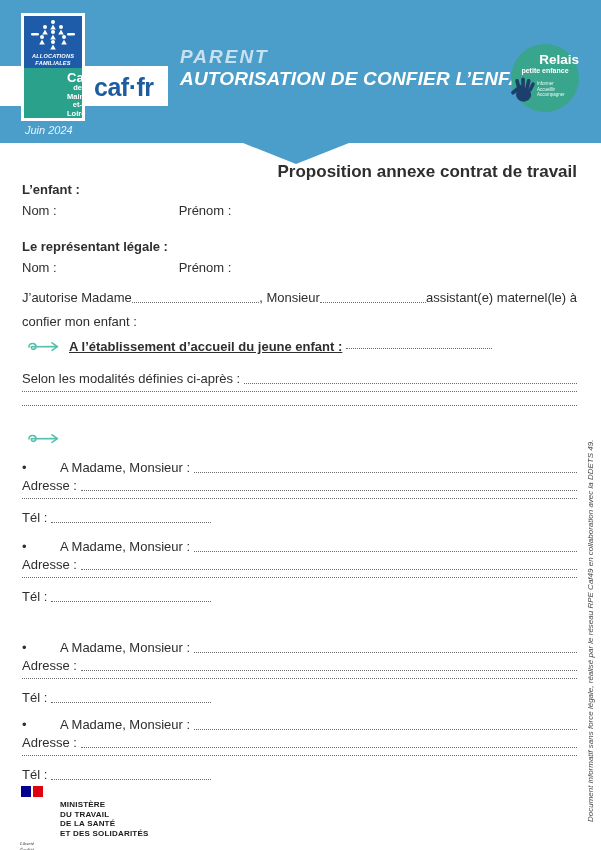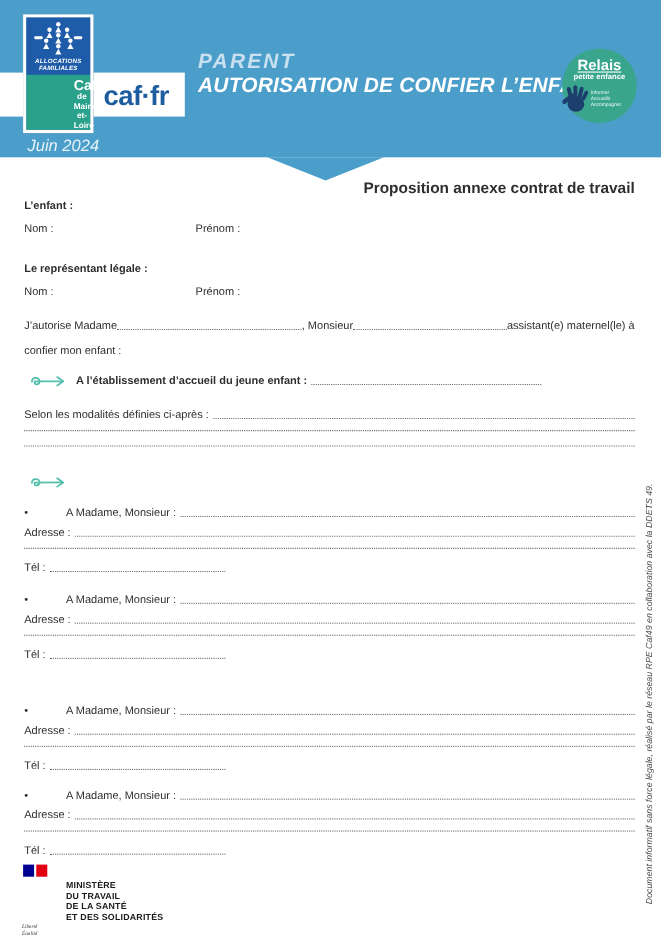--- a/index.html
+++ b/index.html
@@ -26,42 +26,42 @@
   .chevron{position:absolute;top:143px;left:243px;width:0;height:0;
     border-left:53px solid transparent;border-right:53px solid transparent;
     border-top:21px solid var(--blue);}
   .white-band{position:absolute;top:66px;left:0;width:168px;height:40px;background:#fff;}
   .caffr{position:absolute;top:73px;left:94px;font-size:25px;font-weight:bold;color:#1d5c9f;letter-spacing:-0.5px;}
   .caf-logo{position:absolute;top:13px;left:21px;width:64px;height:108px;border:3px solid #fff;
     display:flex;flex-direction:column;background:var(--cafblue);}
   .caf-top{flex:1.45;background:var(--cafblue);display:flex;flex-direction:column;align-items:center;justify-content:flex-end;padding-bottom:2px;}
   .caf-top svg{margin-bottom:2px;}
   .alloc{color:#fff;font-size:5.6px;font-weight:bold;font-style:italic;text-align:center;line-height:6.5px;letter-spacing:0.2px;}
-  .caf-bottom{flex:1;background:var(--teal);color:#fff;text-align:center;padding-top:3px;padding-left:43px;}
+  .caf-bottom{flex:1;background:var(--teal);color:#fff;text-align:right;padding-top:3px;padding-left:43px;}
   .caf-name{font-size:13px;font-weight:bold;line-height:13px;}
   .caf-region{font-size:7.5px;font-weight:bold;line-height:8.5px;}
   .kicker{position:absolute;left:180px;top:46px;color:#c8e0f0;font-style:italic;font-weight:bold;font-size:19px;letter-spacing:2px;}
   .title{position:absolute;left:180px;top:68px;color:#fff;font-style:italic;font-weight:bold;font-size:19px;letter-spacing:0.2px;white-space:nowrap;}
-  .date{position:absolute;left:25px;top:124px;color:#e8f3fa;font-style:italic;font-size:15px;}
+  .date{position:absolute;left:25px;top:124px;color:#e8f3fa;font-style:italic;font-size:11px;}
   .badge{position:absolute;left:511px;top:44px;width:68px;height:68px;border-radius:50%;background:var(--badge);color:#fff;}
-  .badge-title{text-align:center;margin-top:9px;font-size:13.5px;font-weight:bold;line-height:14px;text-decoration:underline;}
+  .badge-title{text-align:right;margin-top:9px;font-size:13.5px;font-weight:bold;line-height:14px;}
   .badge-sub{text-align:center;font-size:7px;font-weight:bold;line-height:8px;}
   .badge-row{display:flex;align-items:flex-start;margin-top:1px;}
   .badge-row svg{margin-left:-2px;}
   .badge-tags{font-size:4.5px;line-height:5.5px;margin-top:5px;color:#eafaf5;}
 
   
-  .row{position:absolute;left:22px;right:24px;font-size:10px;color:var(--ink);}
+  .row{position:absolute;left:22px;right:24px;font-size:13px;color:var(--ink);}
   .flex{display:flex;align-items:flex-end;}
   .b{font-weight:bold;}
   .d{border-bottom:1.3px dotted var(--dots);height:10px;}
   .df{flex:1;margin-bottom:2px;}
-  .subtitle{position:absolute;right:24px;top:162px;font-weight:bold;font-size:14px;}
+  .subtitle{position:absolute;right:24px;top:162px;font-weight:bold;font-size:17px;}
   .prenom-off{display:inline-block;width:153px;}
-  .arrow-row{display:flex;align-items:center;}
+  .arrow-row{display:flex;align-items:flex-start;text-decoration:underline;}
   .arrow-row svg{margin-right:6px;flex:0 0 auto;}
   .bullet{display:inline-block;width:38px;flex:0 0 38px;}
   .gap-sp{display:inline-block;width:4px;flex:0 0 4px;}
 
   
   .ministry{position:absolute;left:20px;top:786px;}
   .flag{display:flex;gap:2px;margin-bottom:3px;margin-left:1px;}
   .flag span{display:inline-block;width:10px;height:11px;}
   .flag .fb{background:#000091;}
   .flag .fr{background:#e1000f;}

